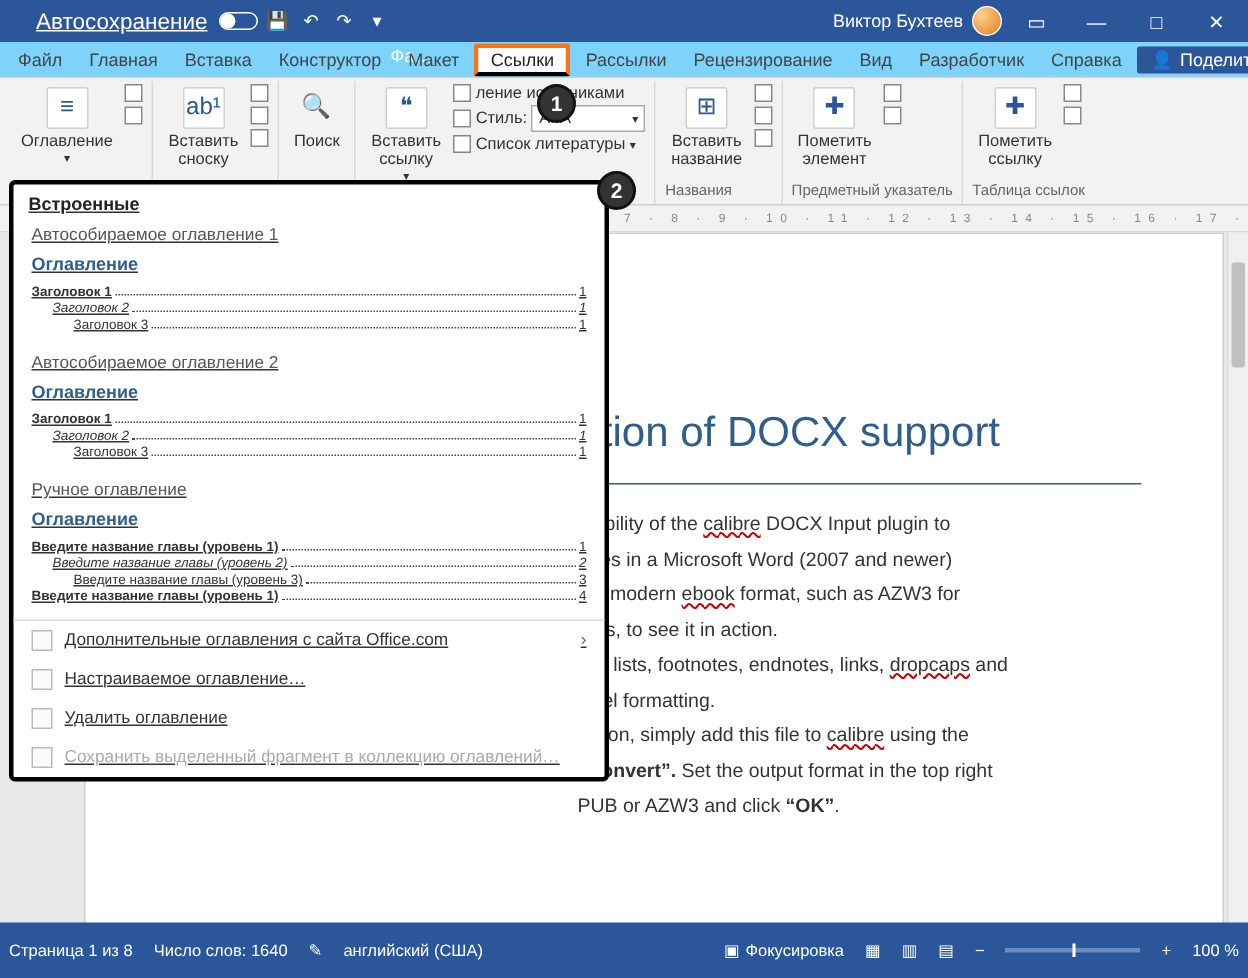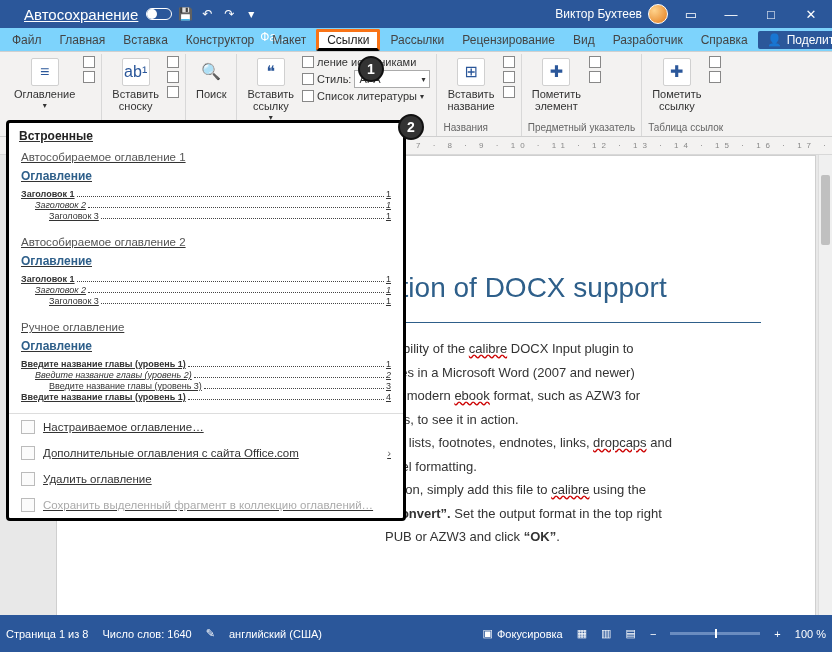--- a/index.html
+++ b/index.html
@@ -335,26 +335,26 @@
           <span class="lbl">Введите название главы (уровень 1)</span>
           <span class="dots"></span>
           <span class="pg">4</span>
         </div>
     </div>
   </div>
 
   <div class="toc-footer">
     <div class="toc-foot-item">
         <span class="foot-ic"></span>
-        <span>Настраиваемое оглавление…</span>
+        <span>Дополнительные оглавления с сайта Office.com</span>
+        <span class="chev">›</span>
       </div>
     <div class="toc-foot-item">
         <span class="foot-ic"></span>
-        <span>Дополнительные оглавления с сайта Office.com</span>
-        <span class="chev">›</span>
+        <span>Настраиваемое оглавление…</span>
       </div>
     <div class="toc-foot-item">
         <span class="foot-ic"></span>
         <span>Удалить оглавление</span>
       </div>
     <div class="toc-foot-item disabled">
         <span class="foot-ic"></span>
         <span>Сохранить выделенный фрагмент в коллекцию оглавлений…</span>
       </div>
   </div>

